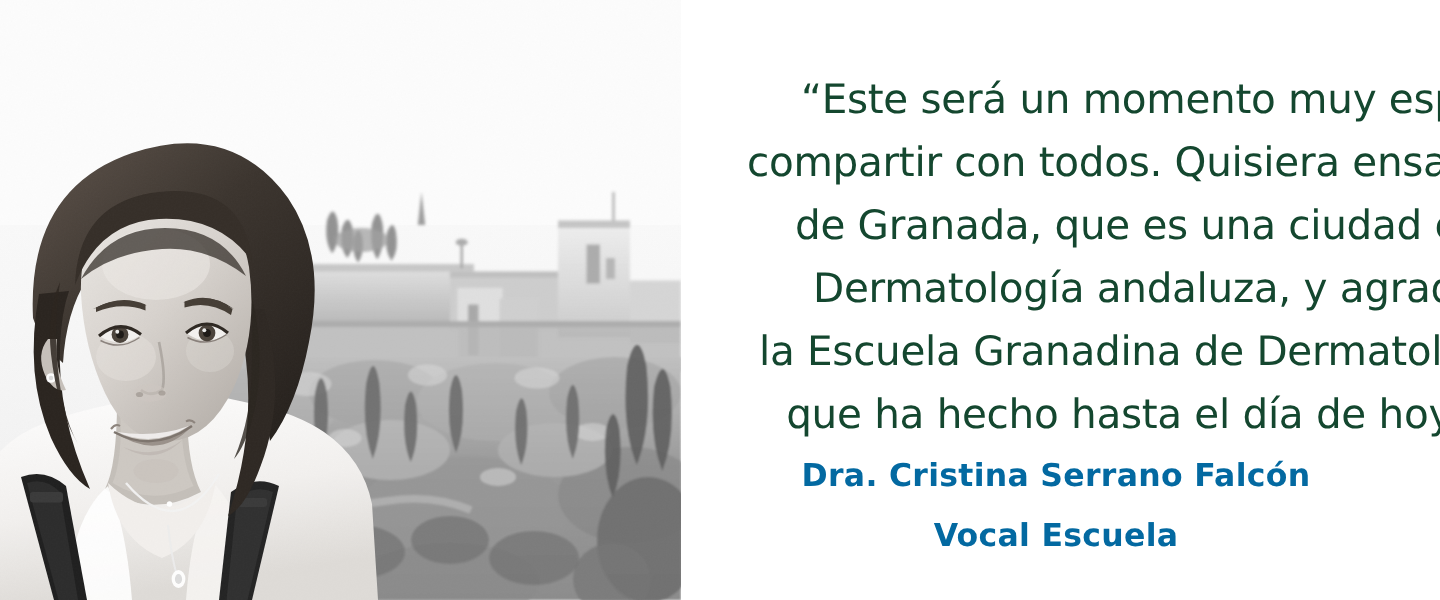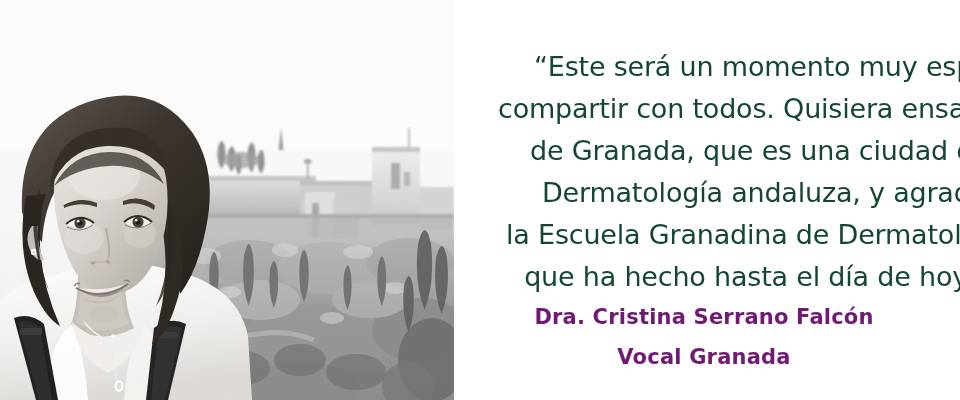--- a/index.html
+++ b/index.html
@@ -56,21 +56,21 @@
   .quote-line.l5 { padding-left:52px; }
   .quote-line.l6 { padding-left:38px; }
 
   #attribution {
     position:absolute;
     left:0; top:297px;
     width:500px;
     text-align:center;
   }
   .attrib-line {
-    color:#701a75;
+    color:#0369a1;
     font-family:"DejaVu Sans", sans-serif;
     font-weight:700;
     font-size:21px;
     line-height:40px;
     letter-spacing:0.2px;
     white-space:nowrap;
   }
 </style>
 </head>
 <body>
@@ -350,17 +350,17 @@
       <div class="quote-line l1">“Este será un momento muy especial pa</div>
       <div class="quote-line l2">compartir con todos. Quisiera ensalzar la ci</div>
       <div class="quote-line l3">de Granada, que es una ciudad cuna de</div>
       <div class="quote-line l4">Dermatología andaluza, y agradecer a</div>
       <div class="quote-line l5">la Escuela Granadina de Dermatología to</div>
       <div class="quote-line l6">que ha hecho hasta el día de hoy”</div>
     </div>
 
     <div id="attribution">
       <div class="attrib-line">Dra. Cristina Serrano Falcón</div>
-      <div class="attrib-line">Vocal Granada</div>
+      <div class="attrib-line">Vocal Escuela</div>
     </div>
 
   </div>
 </div>
 
 </body></html>

